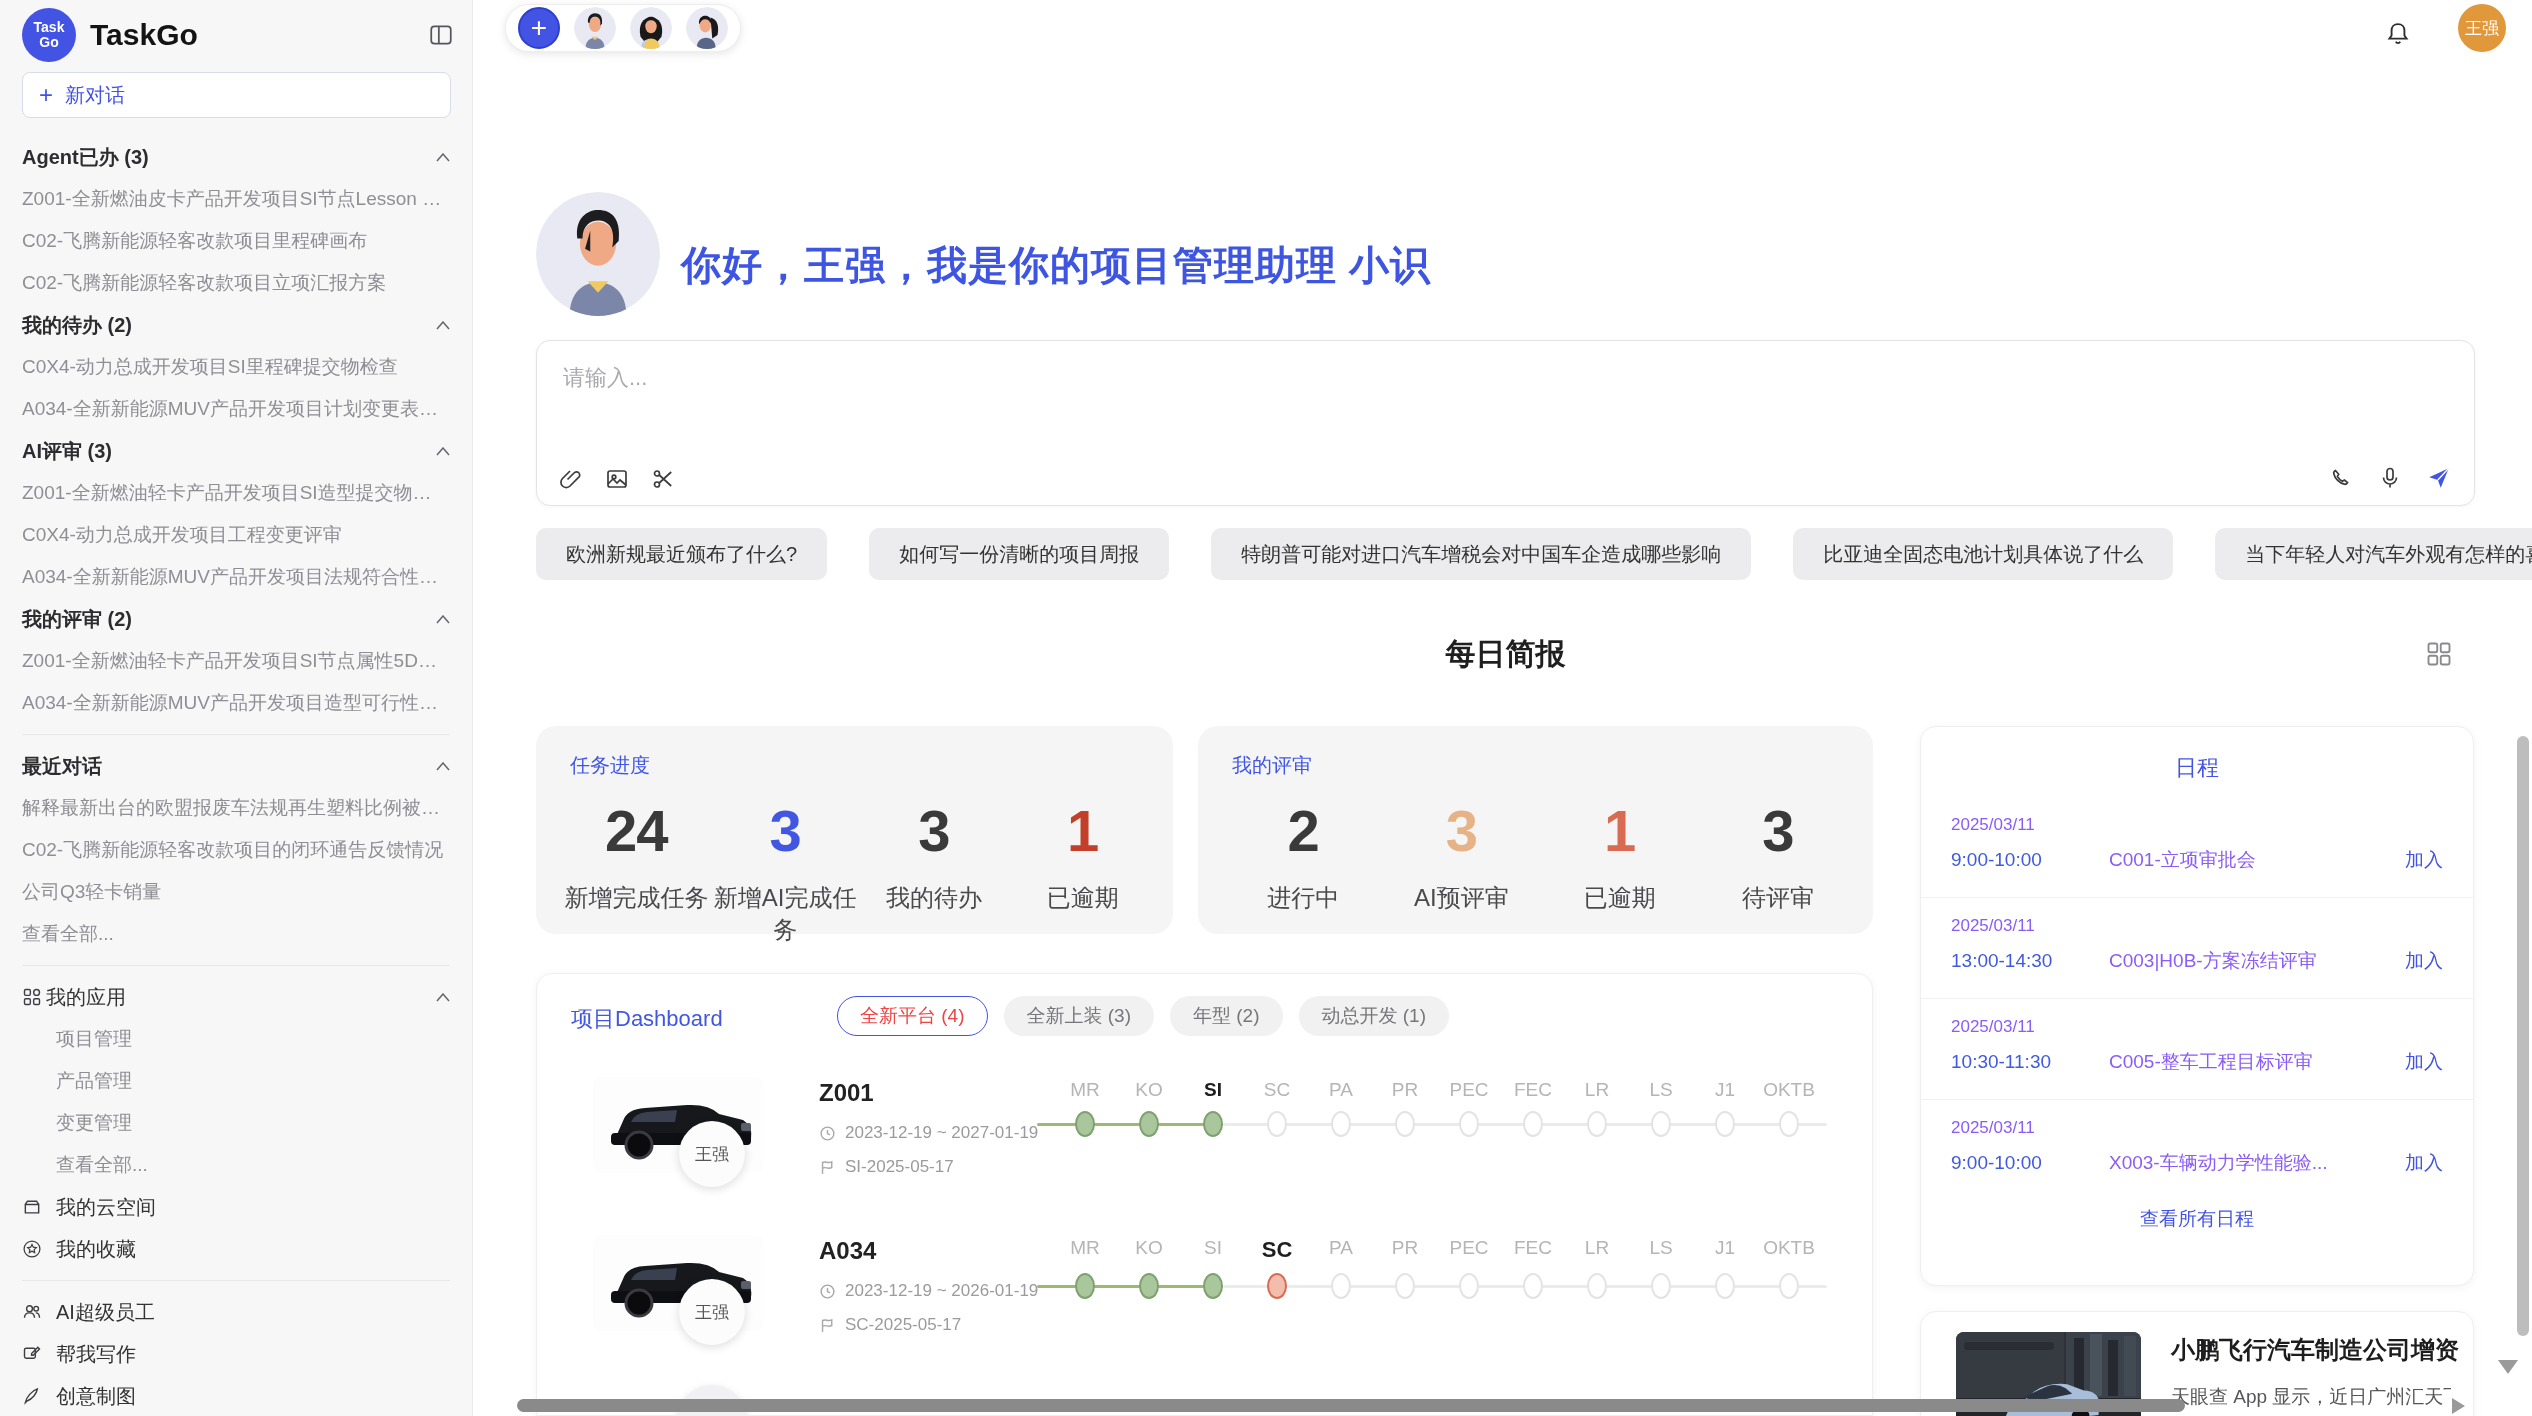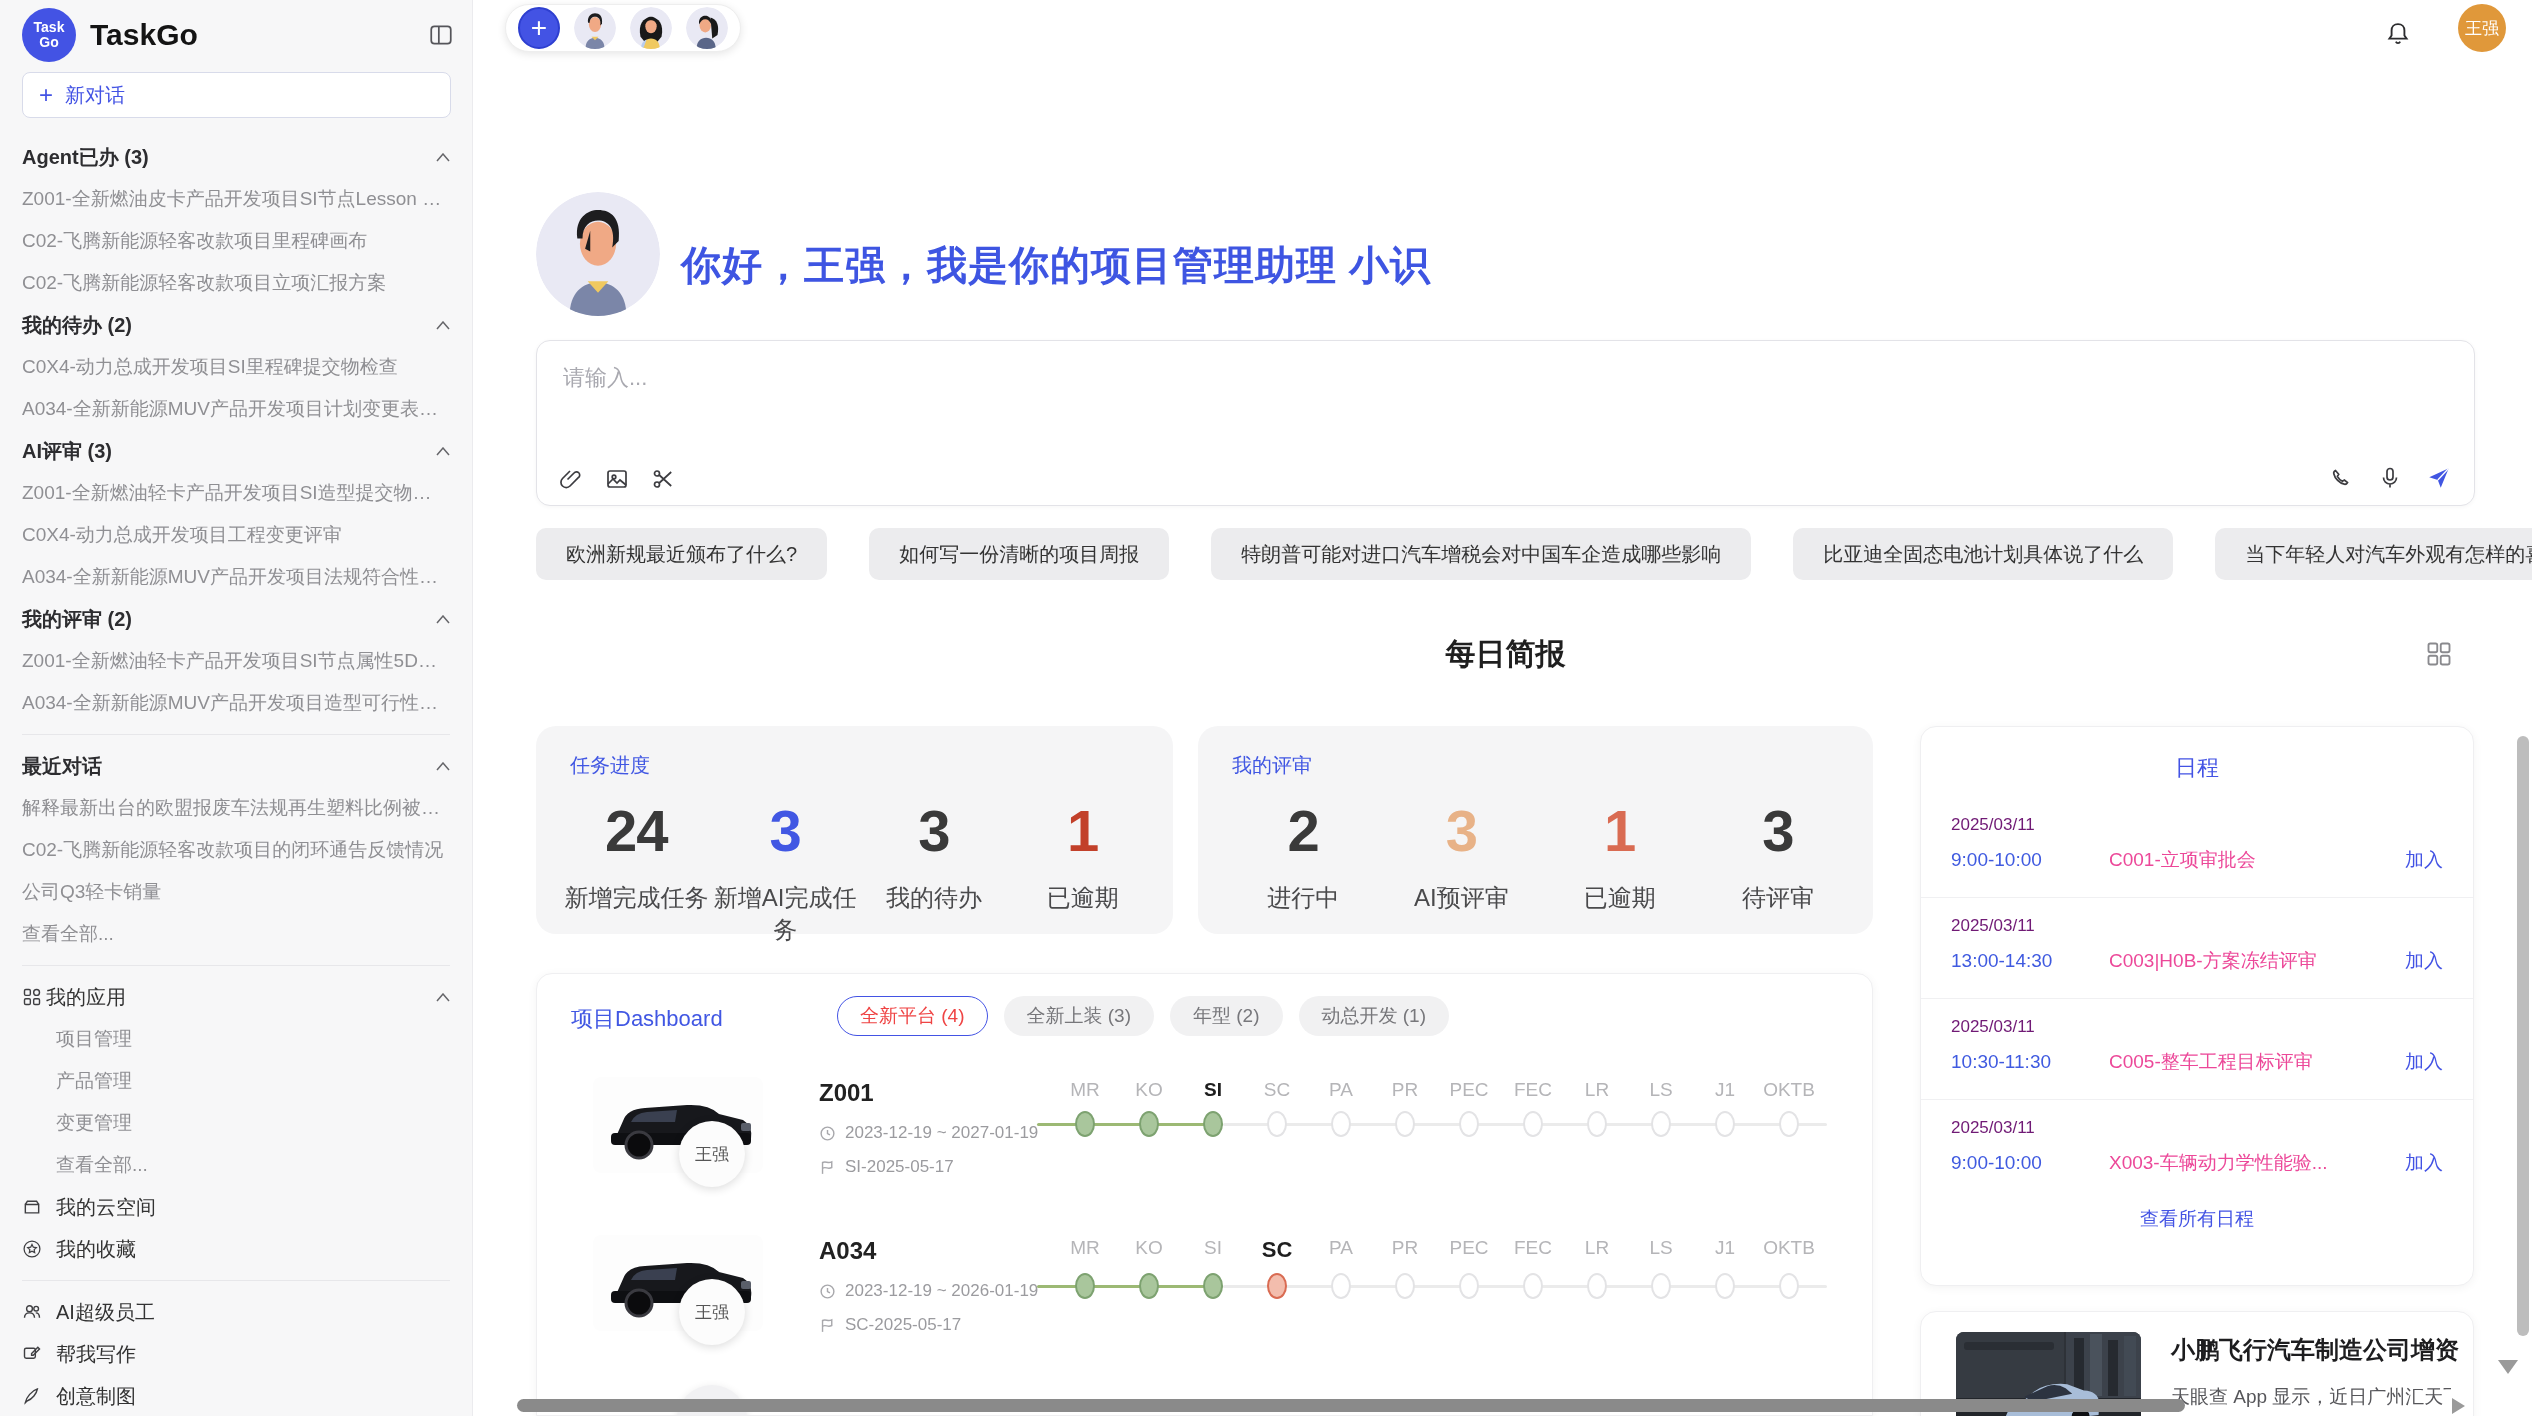--- a/index.html
+++ b/index.html
@@ -57,24 +57,24 @@
   .stat{flex:1;text-align:center;}
   .stat-num{font-size:58px;font-weight:700;line-height:1;letter-spacing:-1px;}
   .stat-label{margin-top:22px;font-size:24px;color:#4a4a4c;}
 
   .panel{background:#fff;border:1px solid #efeff1;border-radius:16px;box-shadow:0 2px 10px rgba(0,0,0,.05);position:absolute;}
   .schedule{left:1447px;top:726px;width:554px;height:560px;overflow:hidden;}
   .sch-title{text-align:center;padding-top:26px;font-size:22px;color:#4353e4;}
   .sch-list{margin-top:14px;}
   .sch-item{padding:18px 30px 24px;}
   .sch-item + .sch-item{border-top:1px solid #f0f0f2;}
-  .sch-date{font-size:17px;color:#701a75;margin-bottom:12px;}
+  .sch-date{font-size:17px;color:#8b5cf6;margin-bottom:12px;}
   .sch-line{display:flex;align-items:center;}
   .sch-time{width:158px;font-size:19px;color:#3f5ae0;}
-  .sch-name{flex:1;font-size:19px;color:#ec4899;white-space:nowrap;overflow:hidden;text-overflow:ellipsis;}
+  .sch-name{flex:1;font-size:19px;color:#8b5cf6;white-space:nowrap;overflow:hidden;text-overflow:ellipsis;}
   .sch-join{font-size:19px;color:#4353e4;cursor:pointer;margin-left:12px;}
   .sch-viewall{text-align:center;font-size:19px;color:#4353e4;padding-top:6px;cursor:pointer;}
 
   .dashboard{left:63px;top:973px;width:1337px;height:443px;border-radius:16px 16px 0 0;overflow:hidden;}
   .dash-title{position:absolute;left:34px;top:30px;font-size:22px;color:#4157e3;}
   .dash-tabs{position:absolute;left:300px;top:22px;display:flex;gap:16px;}
   .tab{height:40px;border-radius:20px;display:flex;align-items:center;padding:0 22px;font-size:19px;color:#77777b;background:#f1f1f2;border:1.5px solid transparent;cursor:pointer;white-space:nowrap;}
   .tab.active{background:#fff;border-color:#4353e4;color:#ef4444;}
   .proj{position:absolute;left:0;right:0;height:158px;}
   .proj.p0{top:95px;}

